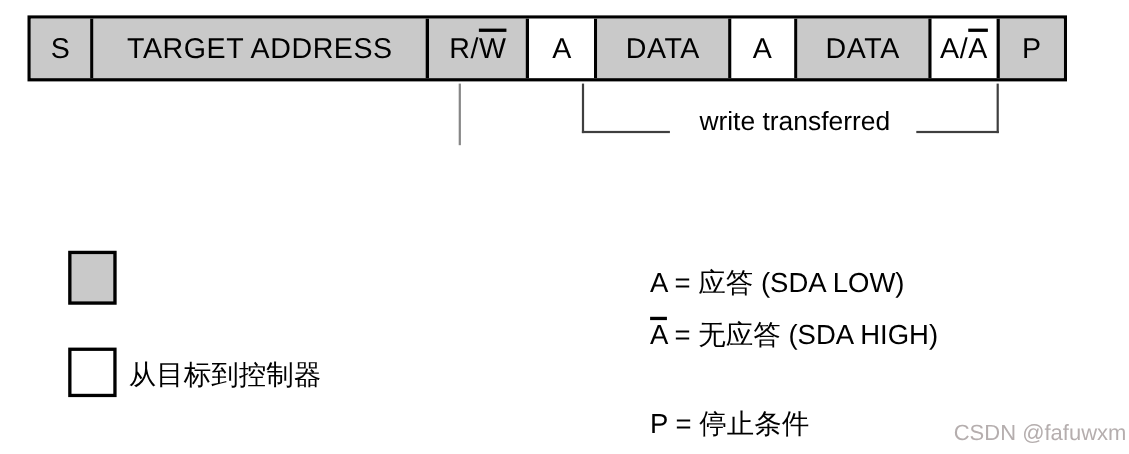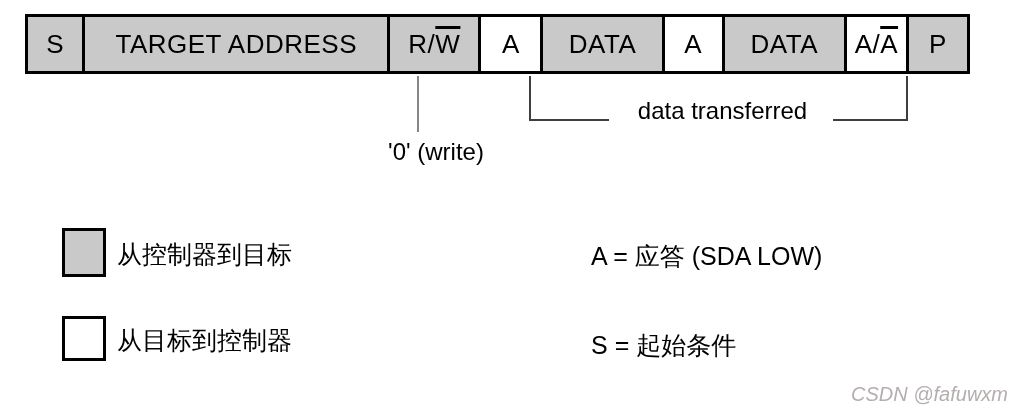--- a/index.html
+++ b/index.html
@@ -66,25 +66,24 @@
   
   .def-line {
     position: absolute;
     left: 591px;
     font-size: 25px;
     white-space: nowrap;
   }
 
   .watermark {
     position: absolute;
-    right: 18px; top: 383px;
+    right: 2px; top: 383px;
     font-size: 20px;
     color: #b5aeae;
     white-space: nowrap;
-    font-style: italic;
   }
 </style>
 </head>
 <body>
 
 <div class="canvas">
 
   <div class="frame-row">
     <div class="cell cell-gray" style="width:59px">
         <span>S</span>
@@ -111,32 +110,31 @@
     <div class="cell cell-white" style="width:64px">
         <span>A/</span>
         <span class="overbar">A</span>
       </div>
     <div class="cell cell-gray" style="width:60px">
         <span>P</span>
       </div>
   </div>
 
   <div class="vline pointer-gray" style="left:417px; top:76px; width:2px; height:56px;"></div>
-  <div class="ann" style="left:355px; top:138px; width:162px;">'0' (write)</div>
 
   <div class="vline bracket-dark" style="left:529px; top:76px; width:2px; height:45px;"></div>
   <div class="hline bracket-dark" style="left:529px; top:119px; width:80px; height:2px;"></div>
   <div class="hline bracket-dark" style="left:833px; top:119px; width:75px; height:2px;"></div>
   <div class="vline bracket-dark" style="left:906px; top:76px; width:2px; height:45px;"></div>
-  <div class="ann" style="left:605px; top:97px; width:235px;">data transferred</div>
+  <div class="ann" style="left:605px; top:97px; width:235px;">write transferred</div>
 
   <div class="swatch" style="left:62px; top:228px; height:43px; background:#c9c9c9;"></div>
-  <div class="legend-label" style="left:117px; top:238px;">从控制器到目标</div>
 
   <div class="swatch" style="left:62px; top:316px; height:39px; background:#ffffff;"></div>
   <div class="legend-label" style="left:117px; top:324px;">从目标到控制器</div>
 
   <div class="def-line" style="top:240px;"><span>A</span><span> = 应答 (SDA LOW)</span></div>
-  <div class="def-line" style="top:329px;"><span>S</span><span> = 起始条件</span></div>
+  <div class="def-line" style="top:288px;"><span class="overbar">A</span><span> = 无应答 (SDA HIGH)</span></div>
+  <div class="def-line" style="top:369px;"><span>P</span><span> = 停止条件</span></div>
 
   <div class="watermark">CSDN @fafuwxm</div>
 
 </div>
 
 </body></html>

